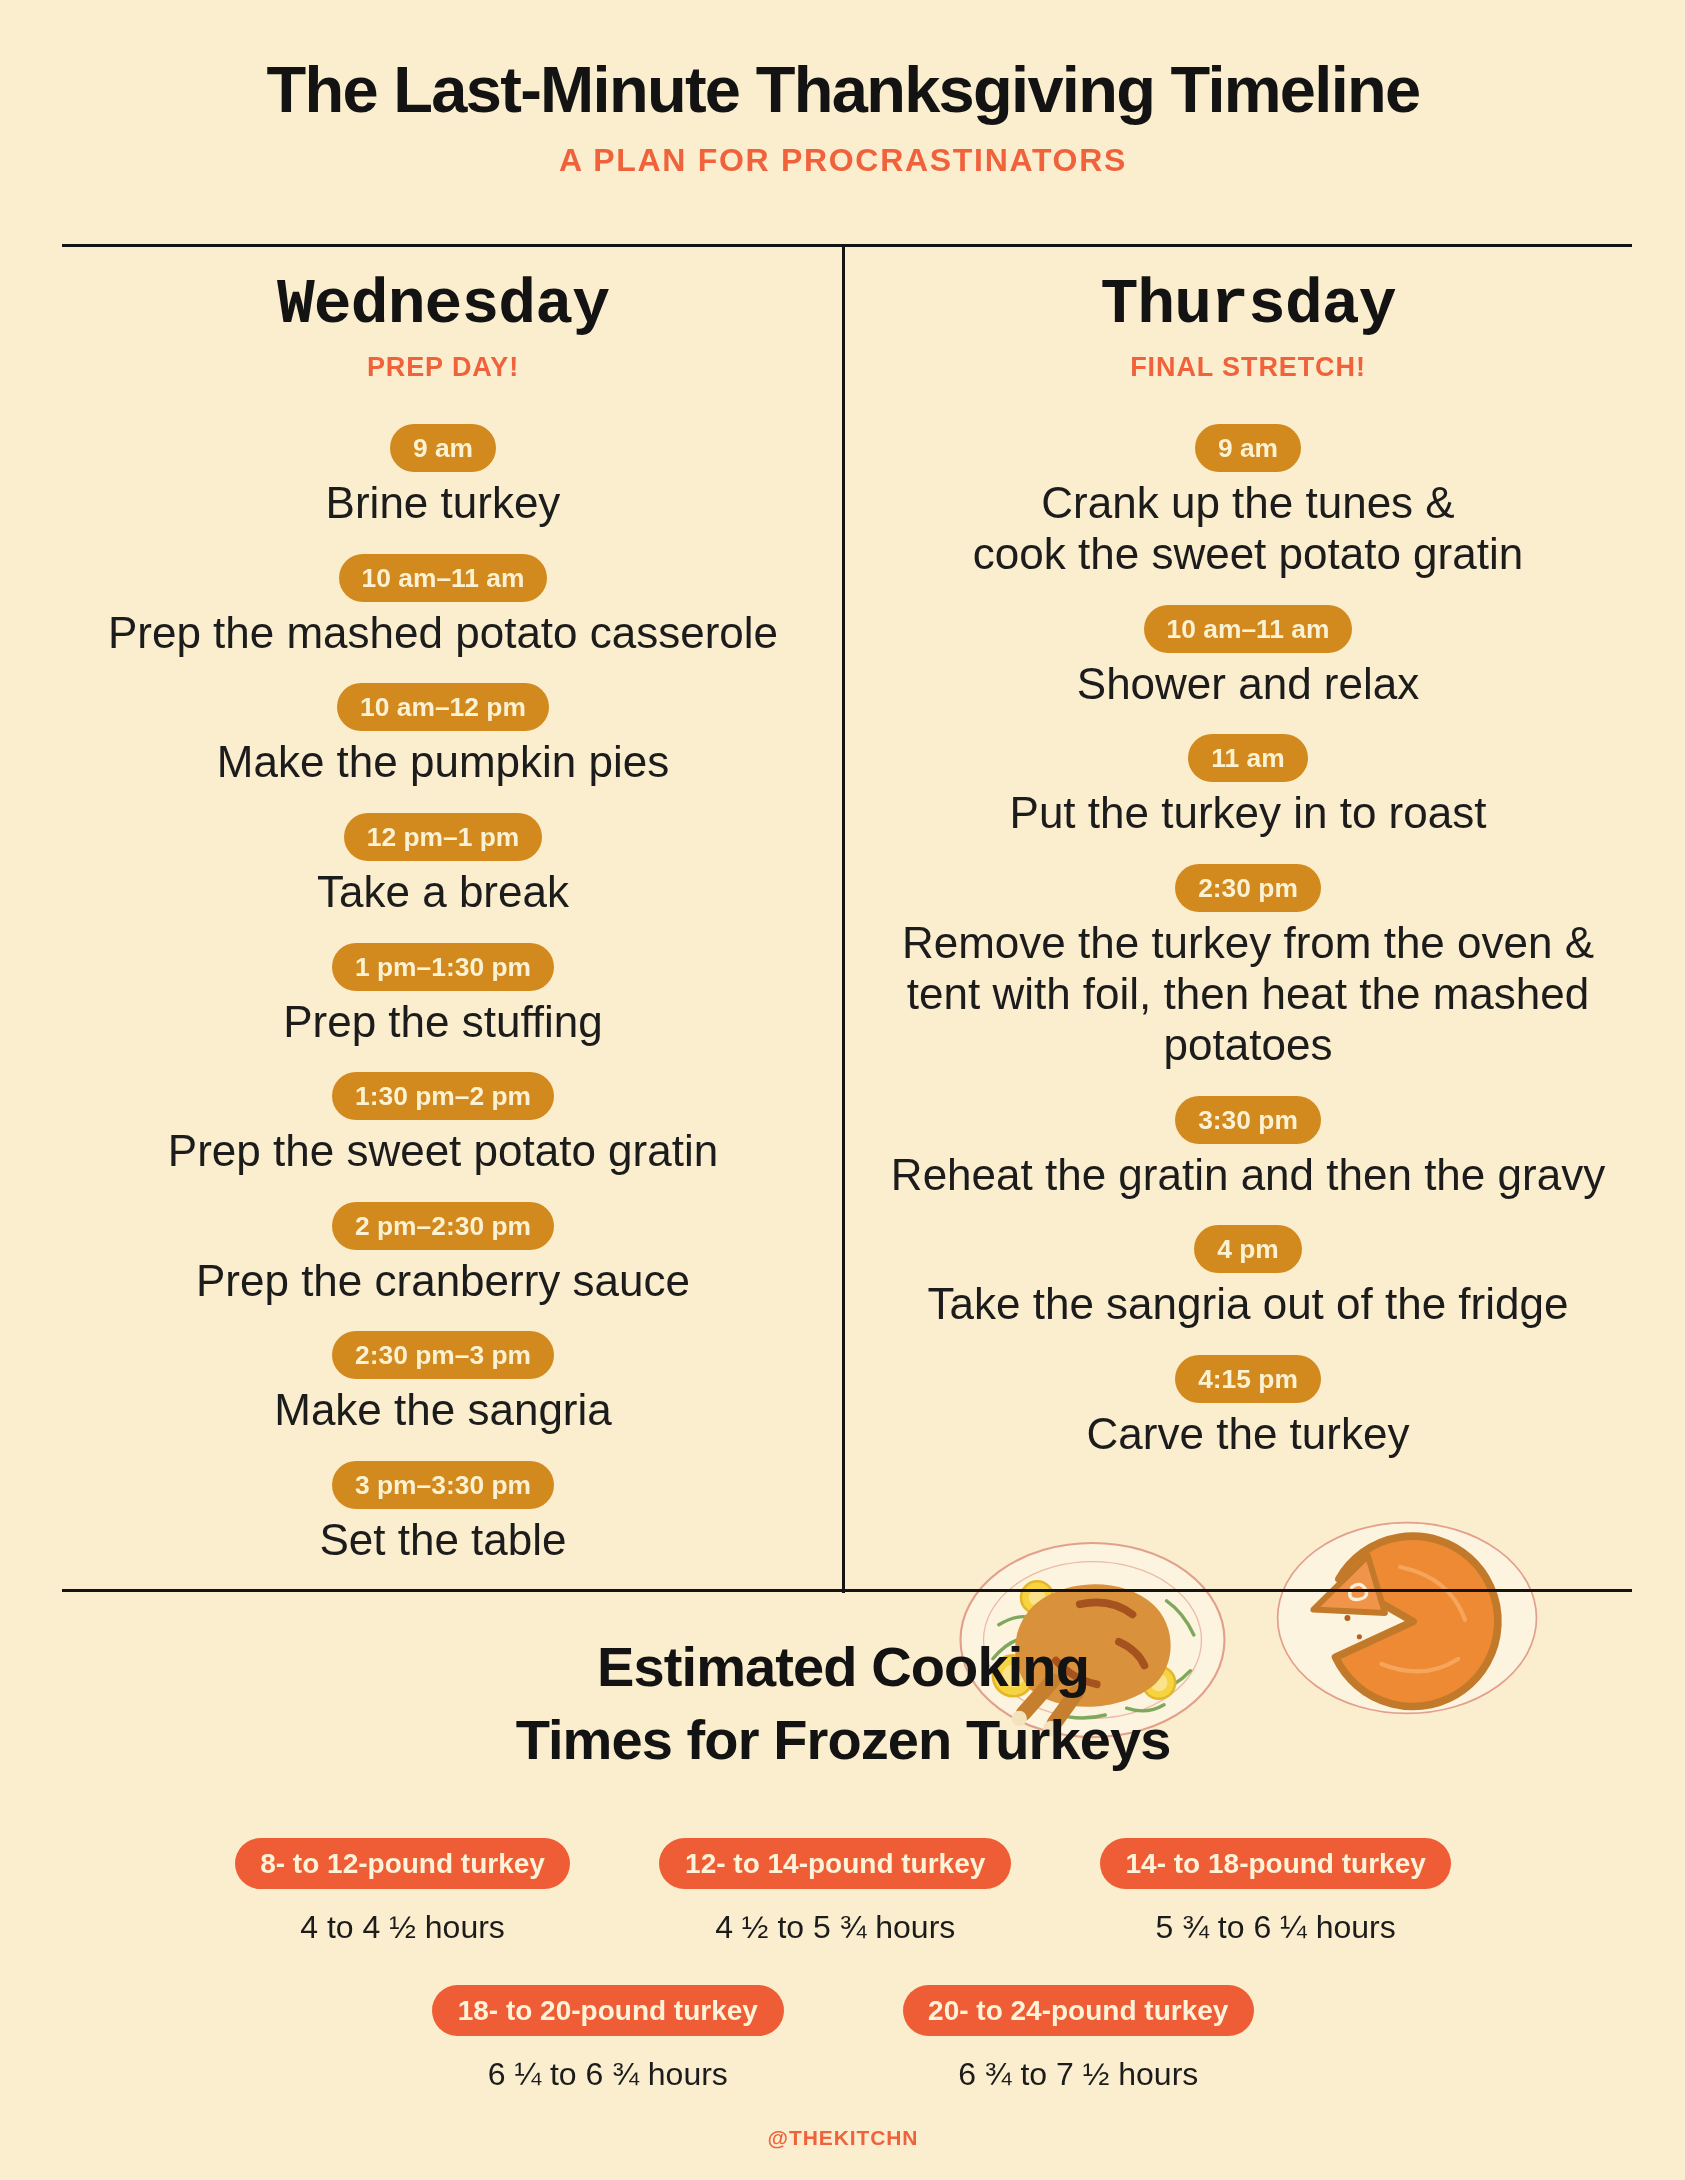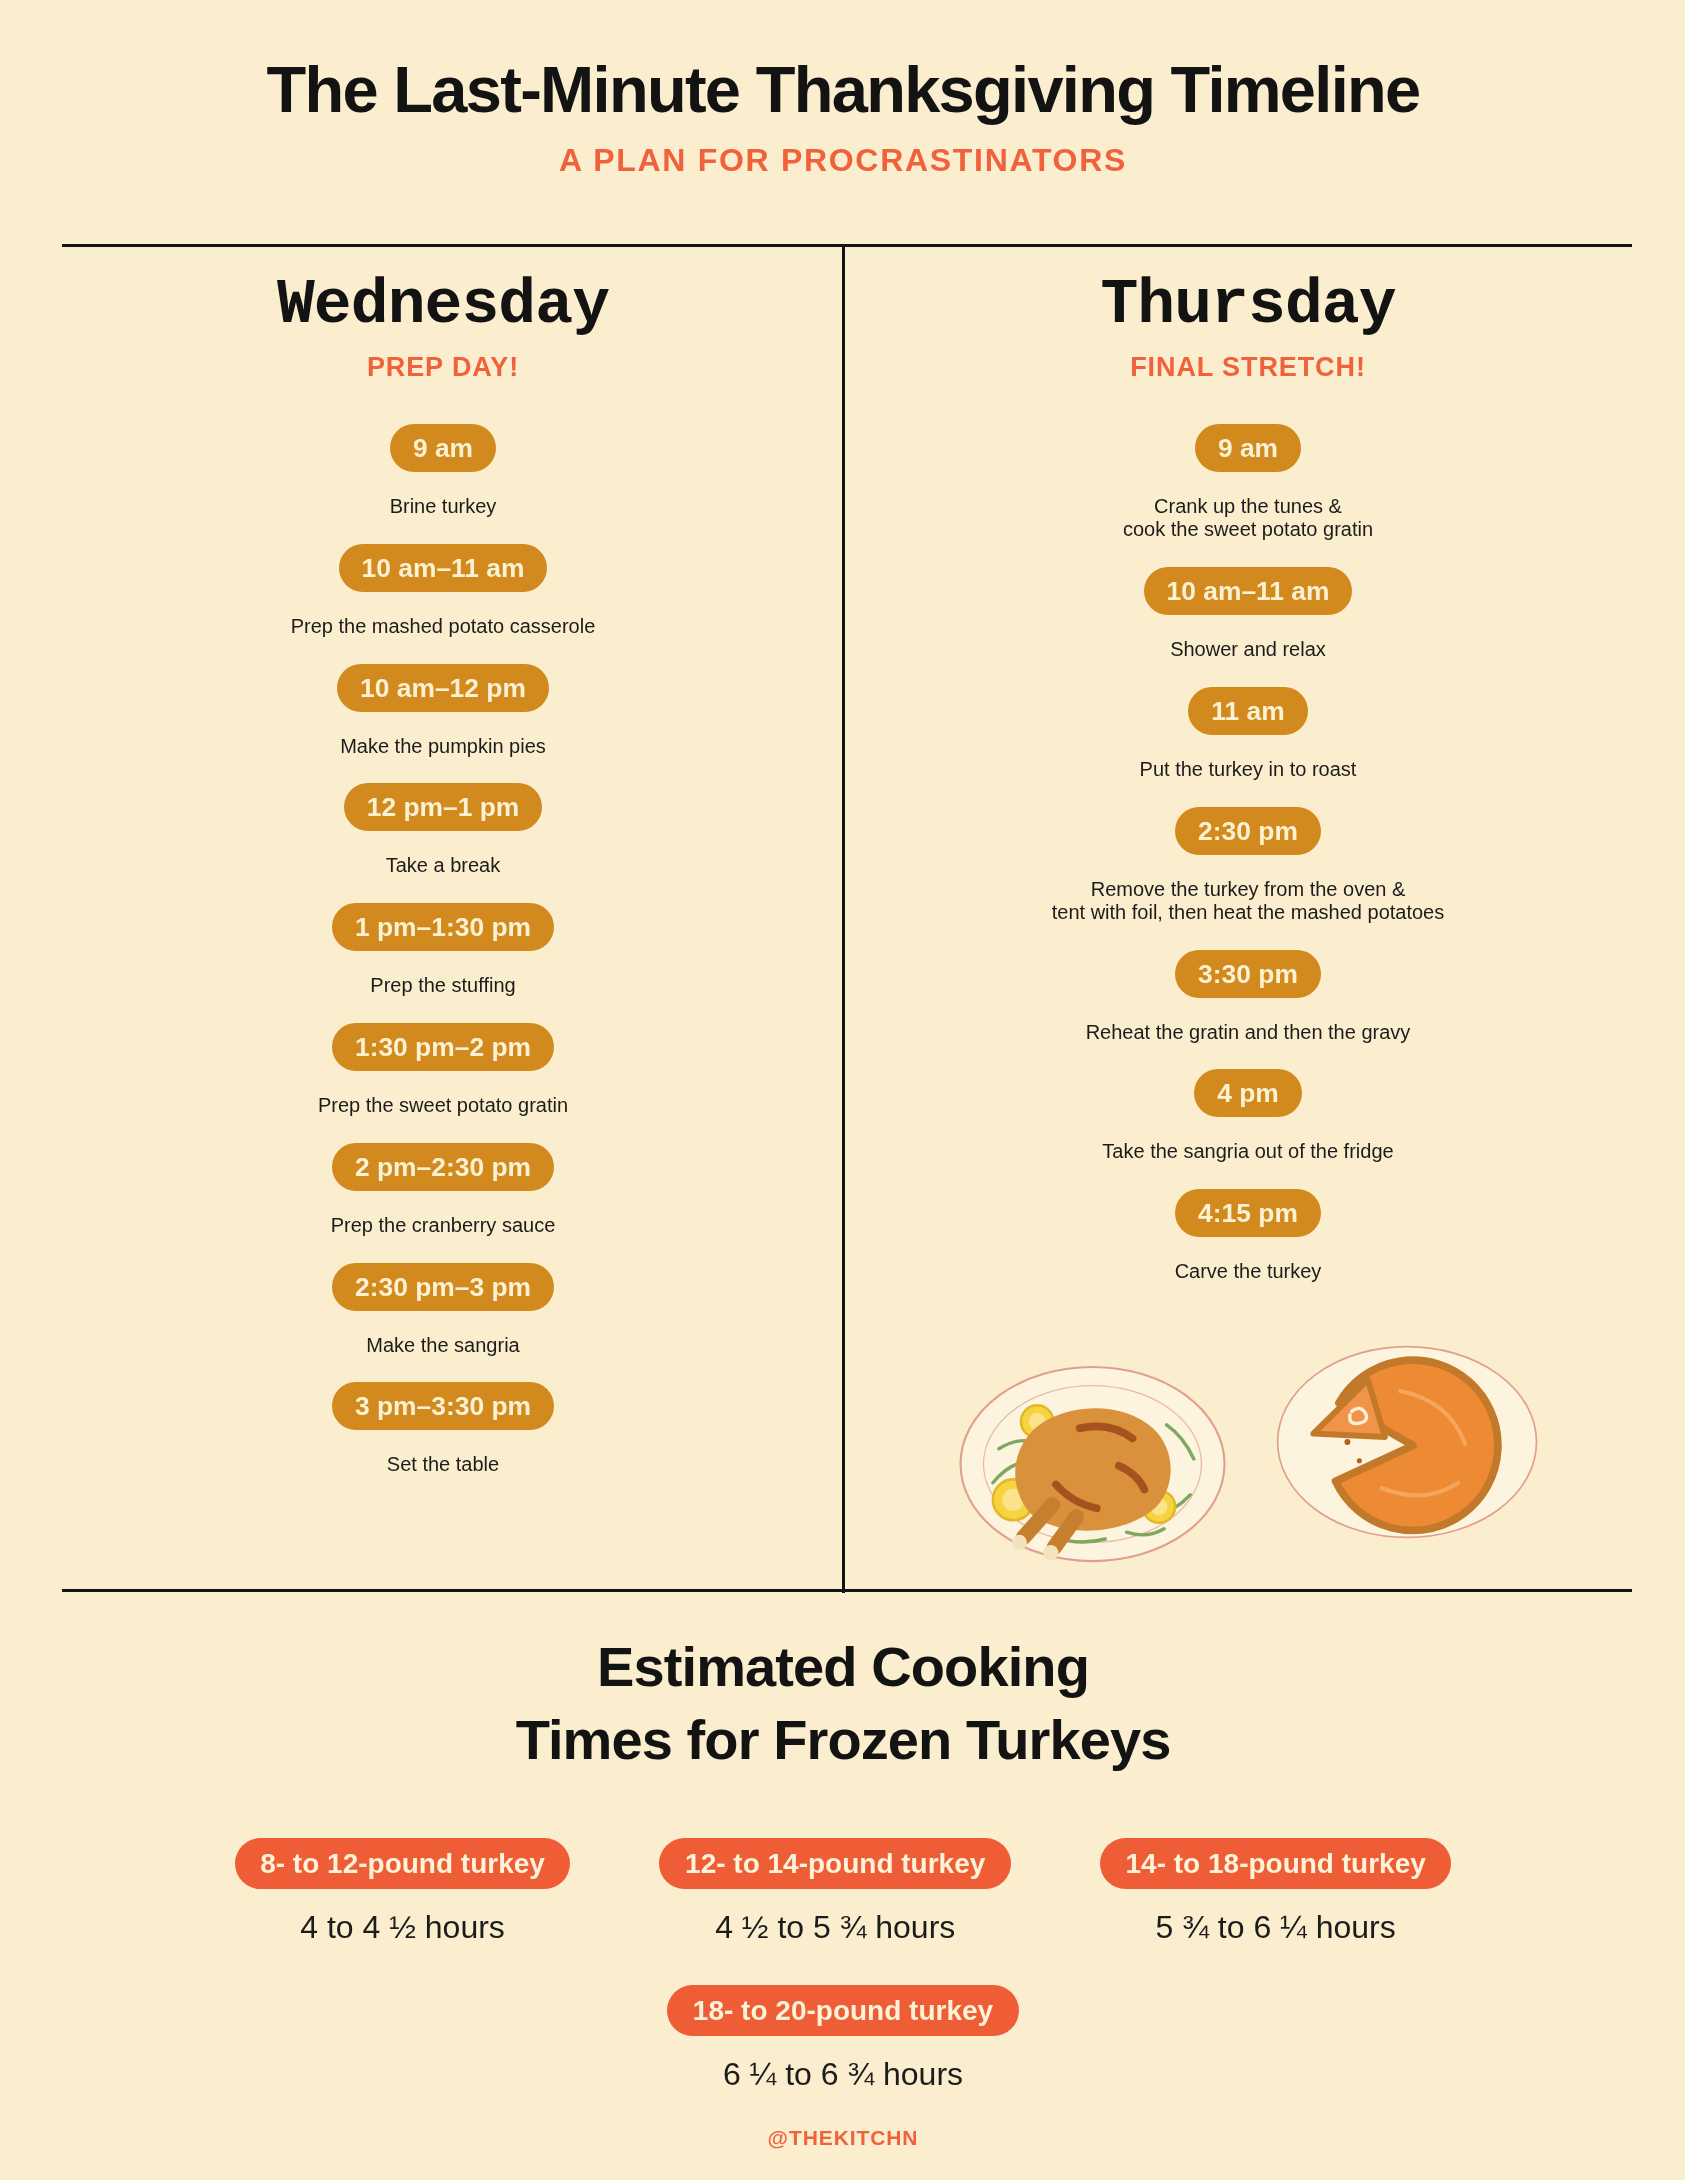--- a/index.html
+++ b/index.html
@@ -21,21 +21,21 @@
   
   .col { position: absolute; top: 268px; display: flex; flex-direction: column; align-items: center; text-align: center; }
   .col-left  { left: 51px;  width: 784px; }
   .col-right { left: 852px; width: 792px; }
   .day-heading { font-size: 63px; font-weight: bold; letter-spacing: -0.9px; line-height: 1.2; color: #131313; font-family: Liberation Mono, monospace; }
   .tagline { margin-top: 8.5px; font-size: 27px; font-weight: bold; letter-spacing: 0.9px; color: #F0623C; }
   .events { margin-top: 41px; display: flex; flex-direction: column; align-items: center; }
   .event { display: flex; flex-direction: column; align-items: center; margin-bottom: 25.6px; }
   .event-pill { display: inline-block; background: #D2891E; color: #FBF1D3; font-size: 26.4px; font-weight: bold;
                 line-height: 48px; height: 48px; padding: 0 23px; border-radius: 24px; }
-  .event-task { margin-top: 23px; font-size: 20px; line-height: 1.16; color: #1C1C1C; white-space: pre-line; }
+  .event-task { margin-top: 5px; font-size: 44px; line-height: 1.16; color: #1C1C1C; white-space: pre-line; }
 
   
   .illustrations { margin-top: 24px; display: flex; align-items: flex-start; justify-content: center; gap: 31px; }
   .illo-turkey { margin-top: 22px; }
   .illo-pie { margin-top: 0; }
 
   
   .cooking { position: absolute; top: 1631px; left: 0; width: 100%; text-align: center; }
   .cooking-heading { font-size: 56px; font-weight: bold; letter-spacing: -0.9px; line-height: 1.3; color: #131313; white-space: pre-line; }
   .crow { display: flex; justify-content: center; align-items: flex-start; }
@@ -190,20 +190,24 @@
       <div class="ccell">
         <span class="weight-pill">14- to 18-pound turkey</span>
         <div class="hours">5 ¾ to 6 ¼ hours</div>
       </div>
     </div>
     <div class="crow crow-2">
       <div class="ccell">
         <span class="weight-pill">18- to 20-pound turkey</span>
         <div class="hours">6 ¼ to 6 ¾ hours</div>
       </div>
+      <div class="ccell">
+        <span class="weight-pill">20- to 24-pound turkey</span>
+        <div class="hours">6 ¾ to 7 ½ hours</div>
+      </div>
     </div>
   </div>
 
   <div class="footer">
     <div class="credit">@THEKITCHN</div>
   </div>
 
 </div>
 
 

